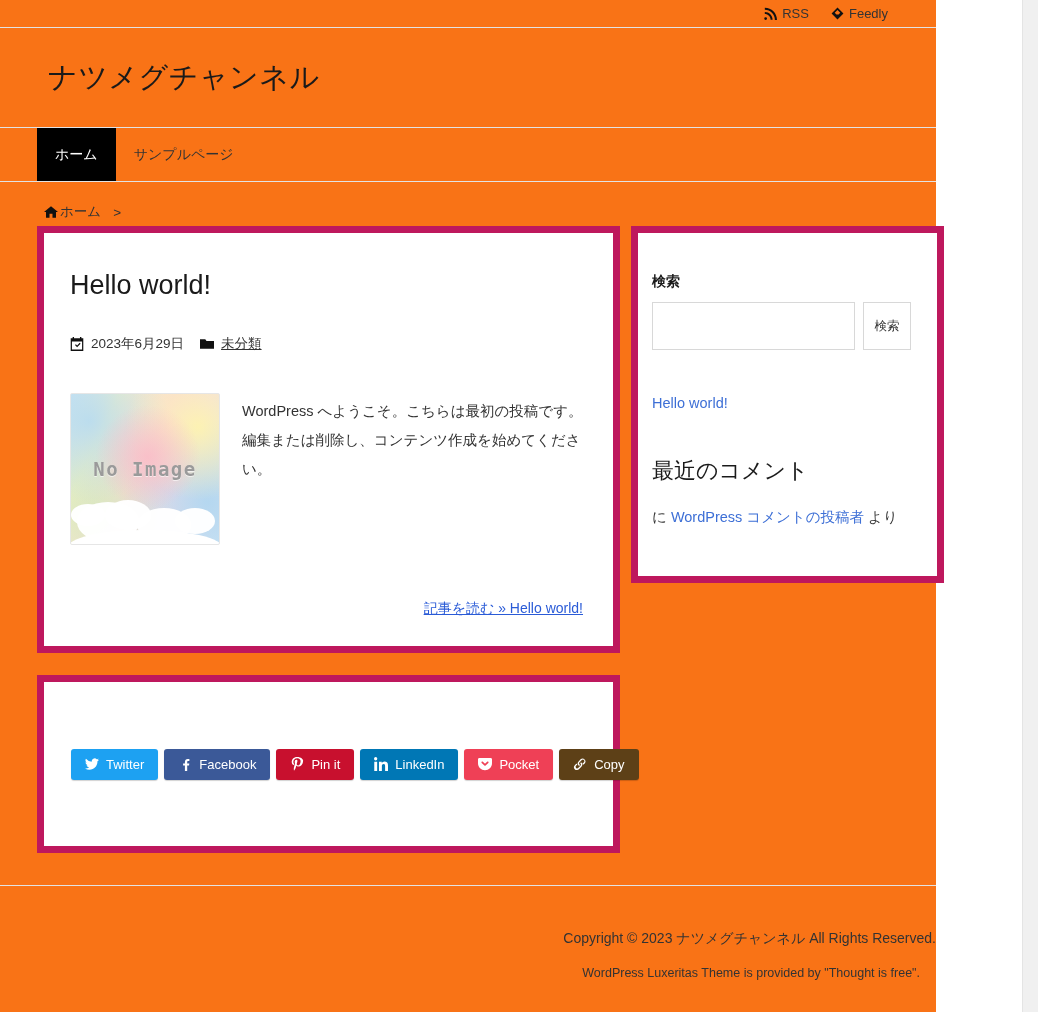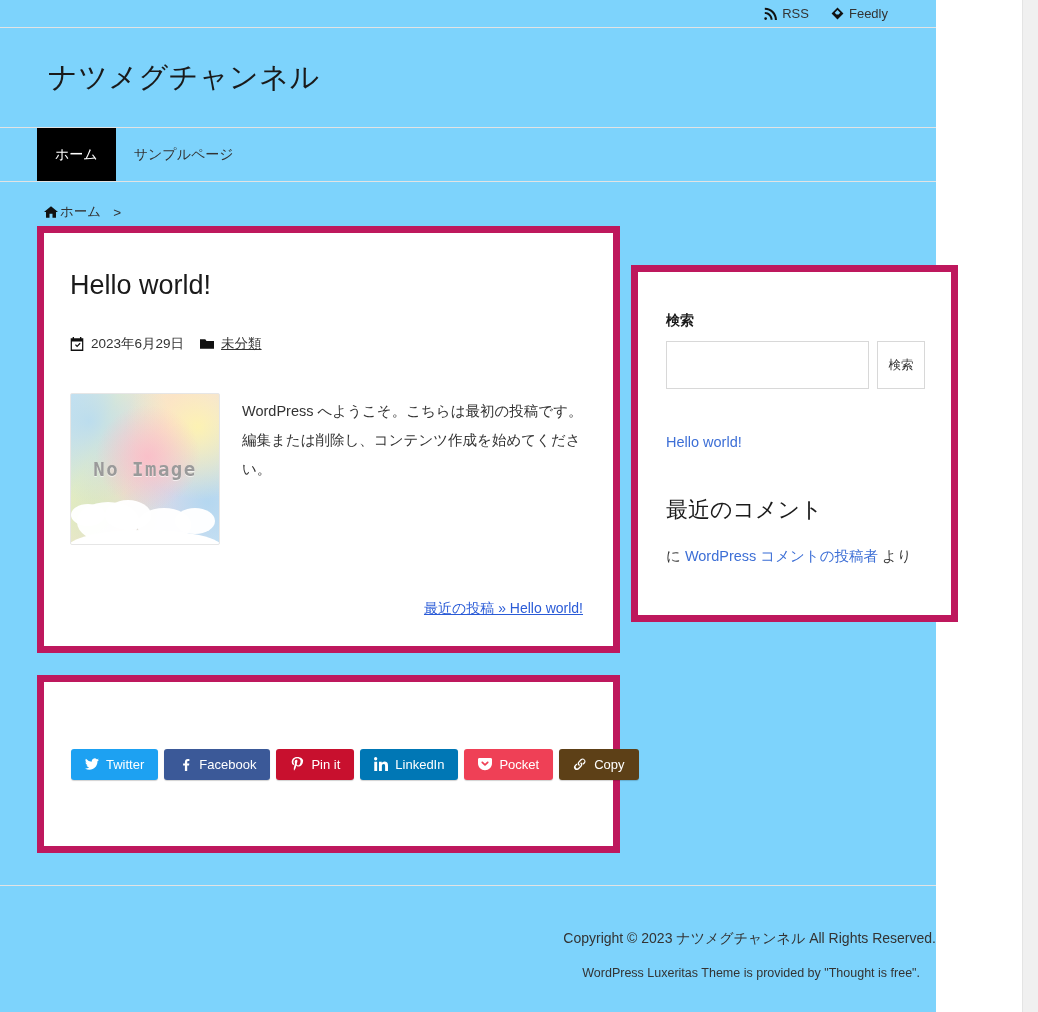--- a/index.html
+++ b/index.html
@@ -10,21 +10,21 @@
   body {
     width: 1038px; height: 1012px;
     font-family: "Liberation Sans", "DejaVu Sans", sans-serif;
     color: #333333;
     overflow: hidden;
     position: relative;
   }
   .page {
     width: 936px;
     height: 1012px;
-    background: #7dd3fc;
+    background: #f97316;
     position: relative;
   }
   .scroll-gutter {
     position: absolute;
     top: 0; right: 0;
     width: 16px; height: 1012px;
     background: #f0f0f0;
     border-left: 1px solid #e4e4e4;
   }
 
@@ -206,22 +206,21 @@
     margin-top: 54px;
   }
   .readmore {
     font-size: 14px;
     color: #2a5bd7;
     text-decoration: underline;
   }
 
   
   .sidebar {
-    padding: 40px 26px 34px 28px;
-    margin-top: 39px;
+    padding: 40px 26px 34px 14px;
   }
   .widget { margin-bottom: 8px; }
   .widget-title-sm {
     font-size: 14px;
     font-weight: bold;
     color: #1a1a1a;
     margin: 0 0 11px 0;
   }
   .widget-title {
     font-size: 22px;
@@ -392,21 +391,21 @@
             <div class="cloud" style="width:46px;height:30px;left:34px;bottom:14px;"></div>
             <div class="cloud" style="width:54px;height:34px;left:66px;bottom:2px;"></div>
             <div class="cloud" style="width:40px;height:26px;left:104px;bottom:10px;"></div>
             <div class="cloud" style="width:34px;height:22px;left:0px;bottom:18px;"></div>
             <div class="thumb-label">No Image</div>
           </div>
           <div class="excerpt">WordPress へようこそ。こちらは最初の投稿です。編集または削除し、コンテンツ作成を始めてください。</div>
         </div>
 
         <div class="readmore-row">
-          <a class="readmore" href="#">最近の投稿 » Hello world!</a>
+          <a class="readmore" href="#">記事を読む » Hello world!</a>
         </div>
       </article>
 
       <div class="card share-card">
         <div class="share-row">
 
           <a class="share-btn" href="#" style="background:#1da1f2">
             <span>
               <svg viewBox="0 0 16 16">
                   <path d="M16 3c-.6.3-1.2.4-1.9.5.7-.4 1.2-1 1.4-1.8-.6.4-1.3.7-2.1.8A3.3 3.3 0 0 0 7.8 5.5 9.3 9.3 0 0 1 1.1 2.1a3.3 3.3 0 0 0 1 4.4c-.5 0-1-.2-1.5-.4 0 1.6 1.1 2.9 2.6 3.2-.4.1-.9.1-1.4 0 .4 1.3 1.6 2.2 3 2.3A6.6 6.6 0 0 1 0 13.1 9.3 9.3 0 0 0 5 14.6c6 0 9.4-5.1 9.2-9.7.6-.5 1.2-1.1 1.8-1.9z"></path>

